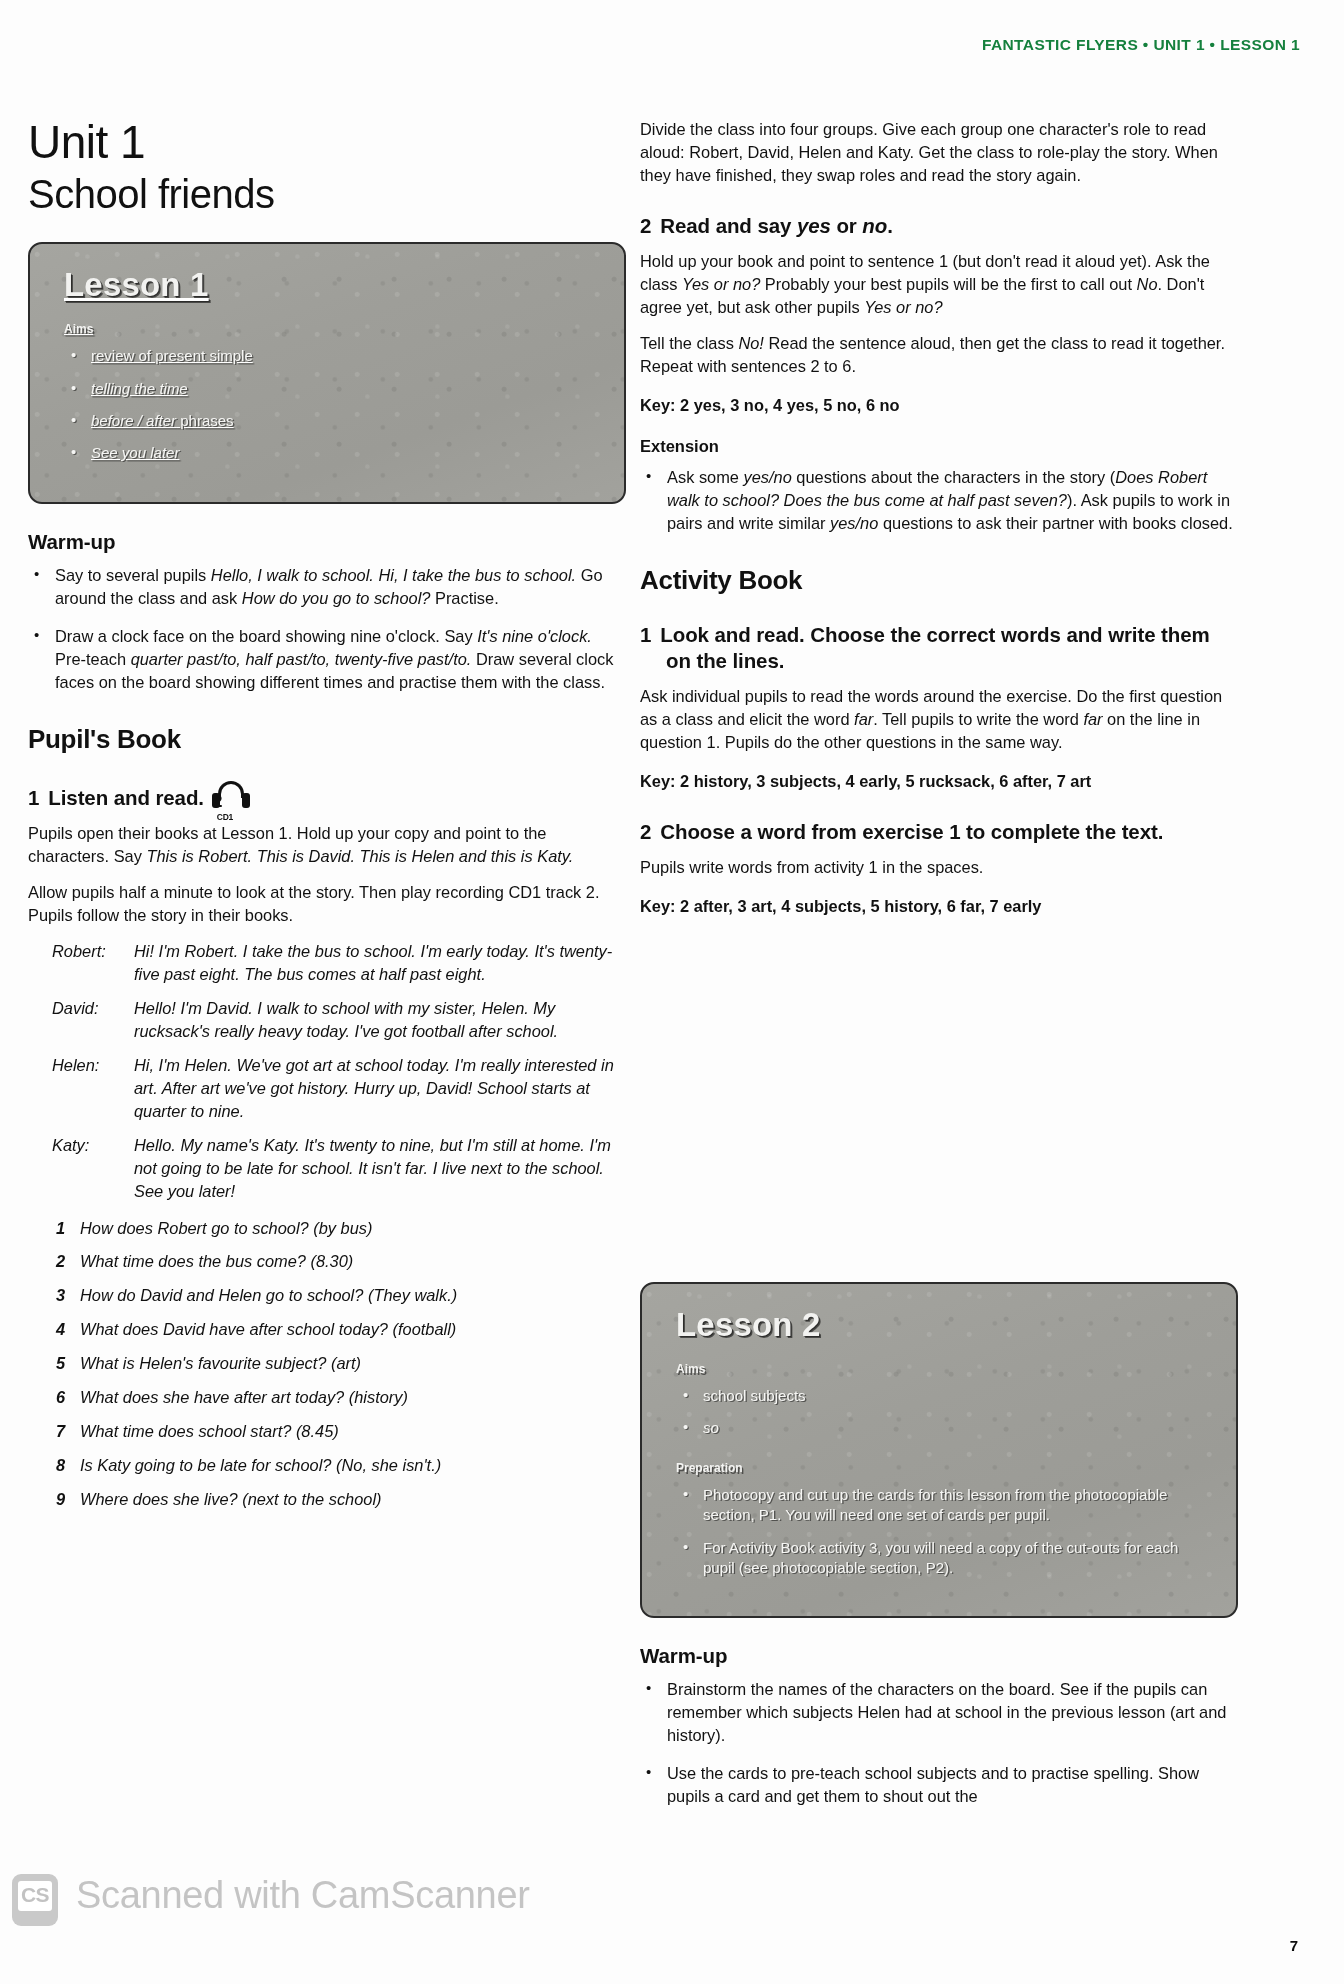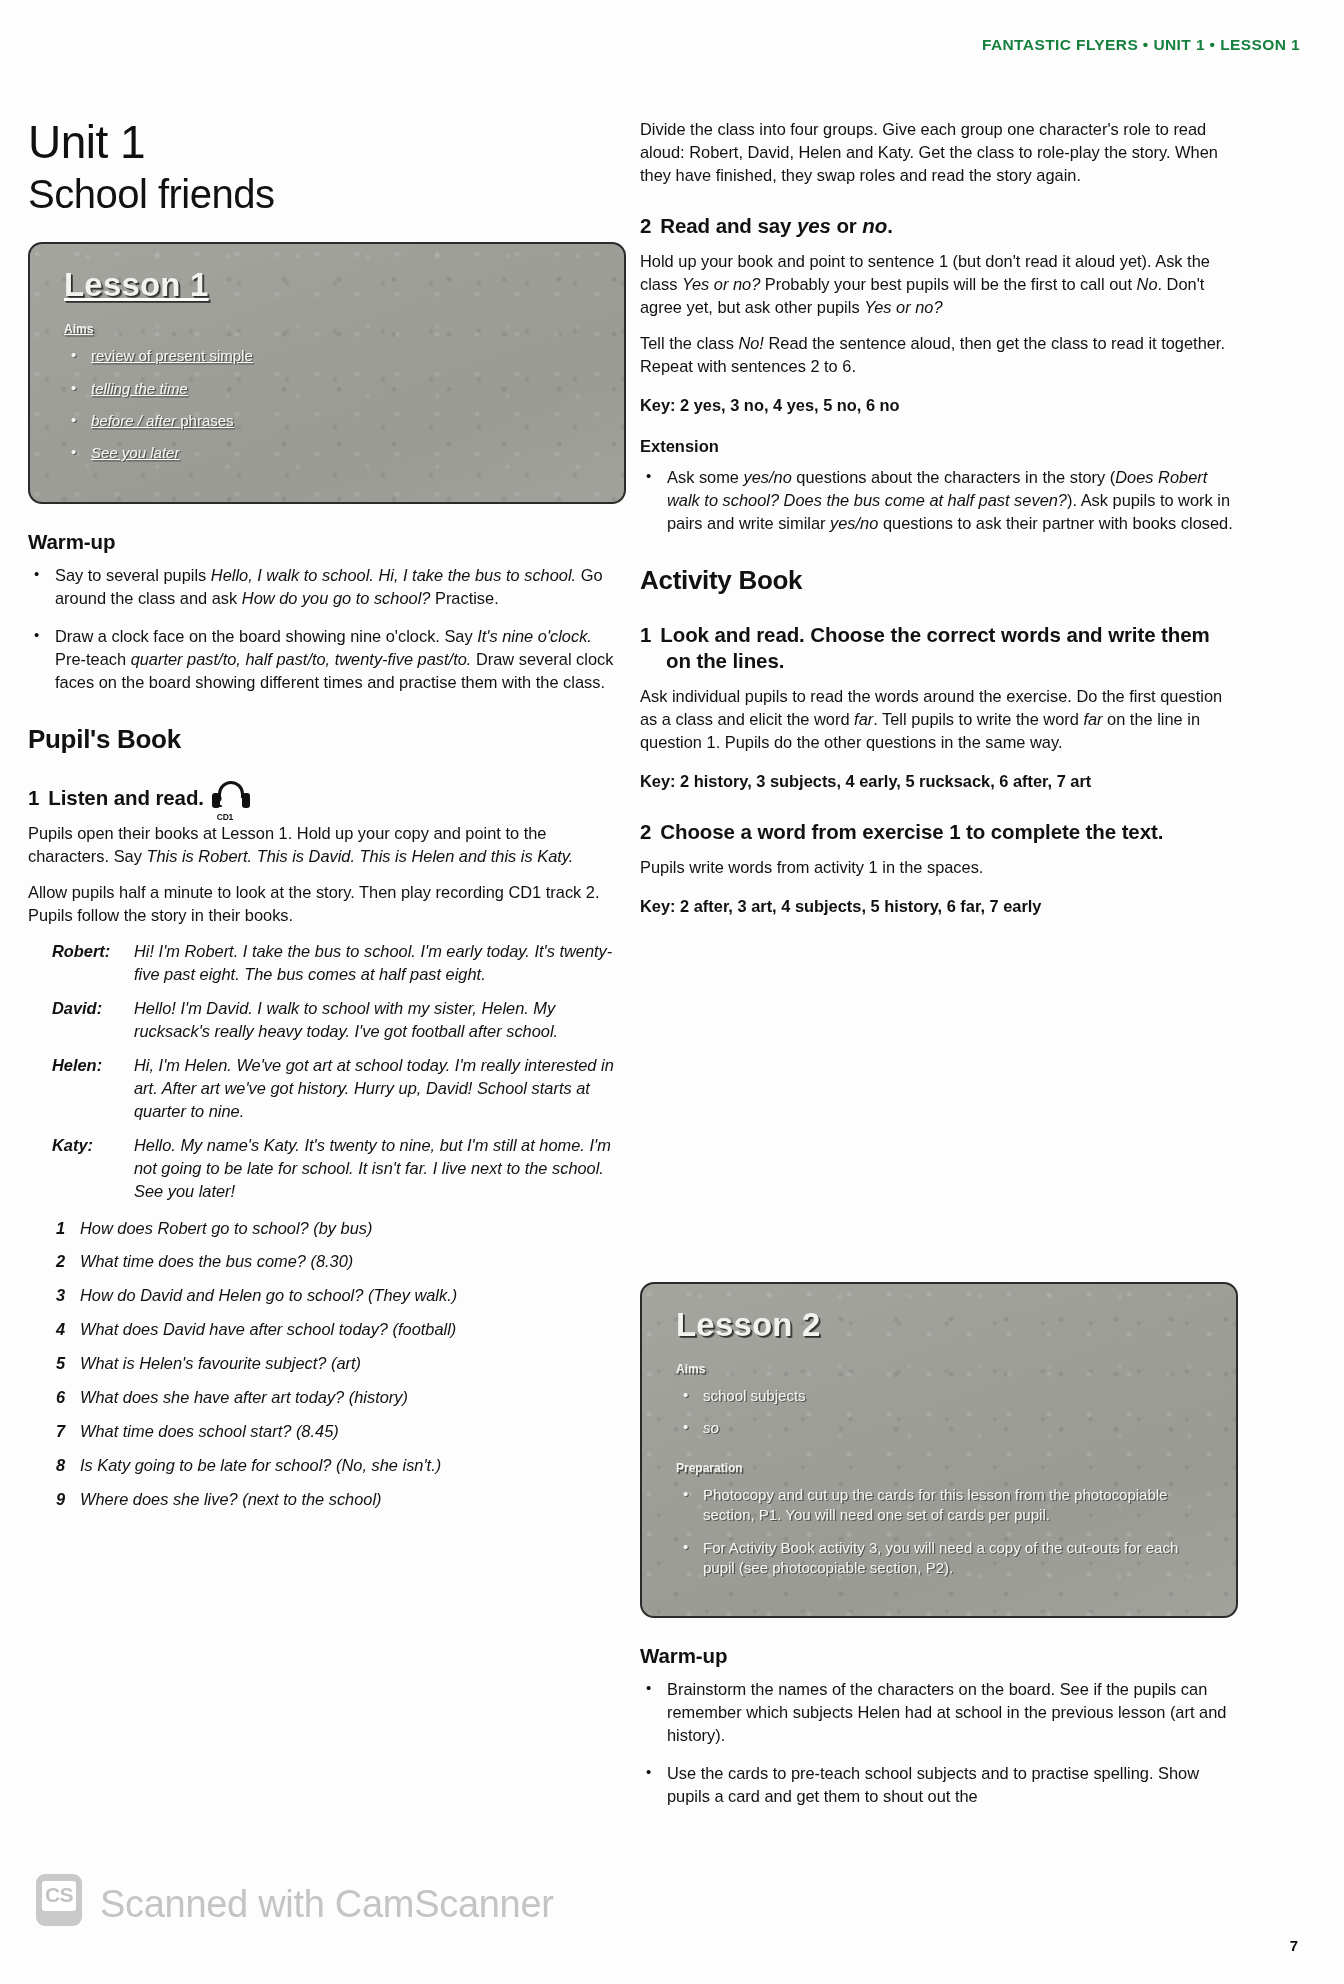--- a/index.html
+++ b/index.html
@@ -129,21 +129,21 @@
   
   .dialogue { margin: 2px 0 14px 0; }
   .dline {
     display: flex;
     font-size: 16.4px;
     line-height: 1.40;
     margin-bottom: 11px;
     padding-left: 24px;
   }
   .dline .who {
-    font-weight: bold;
+    font-weight: normal;
     font-style: italic;
     width: 82px;
     flex: none;
   }
   .dline .says {
     font-style: italic;
     flex: 1;
   }
 
   
@@ -274,24 +274,24 @@
     left: 0; top: 11px;
     width: 40px;
     text-align: center;
     font-size: 16px;
     font-weight: bold;
   }
 
   
   .watermark {
     position: absolute;
-    left: 36px;
+    left: 12px;
     bottom: 58px;
     display: flex;
-    align-items: flex-end;
+    align-items: flex-start;
     gap: 18px;
     user-select: none;
     margin-top: 40px;
   }
   .watermark .cs-badge {
     width: 46px;
     height: 52px;
     border-radius: 9px;
     background: #c9c9c9;
     position: relative;

